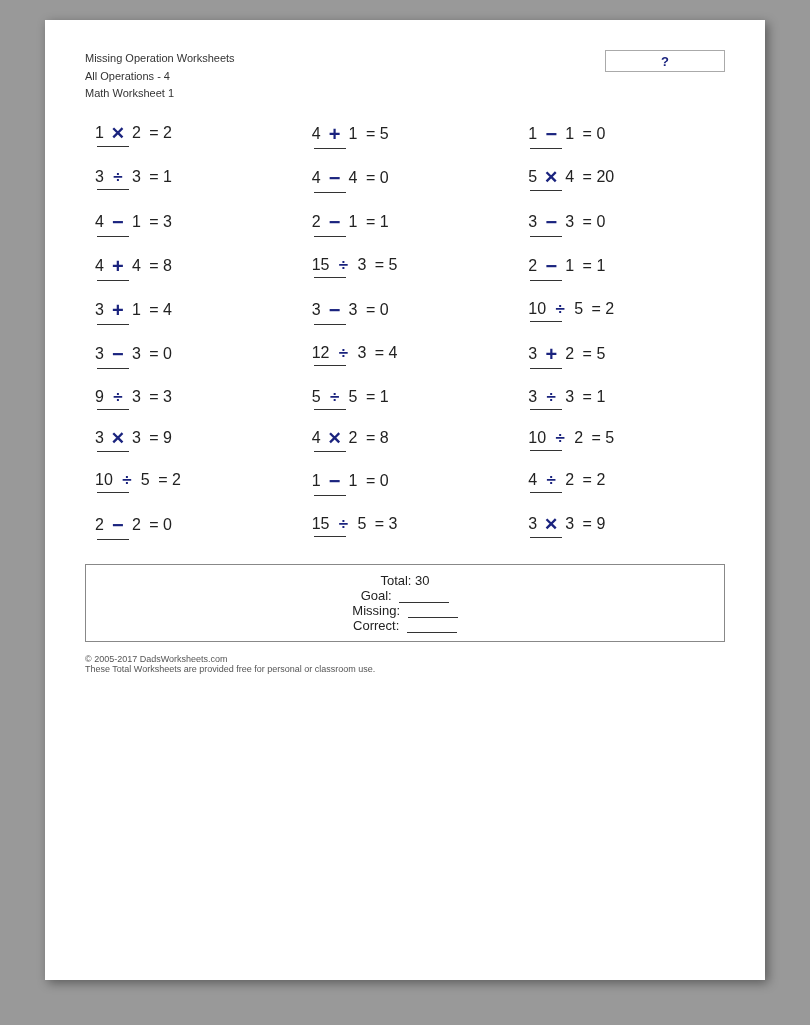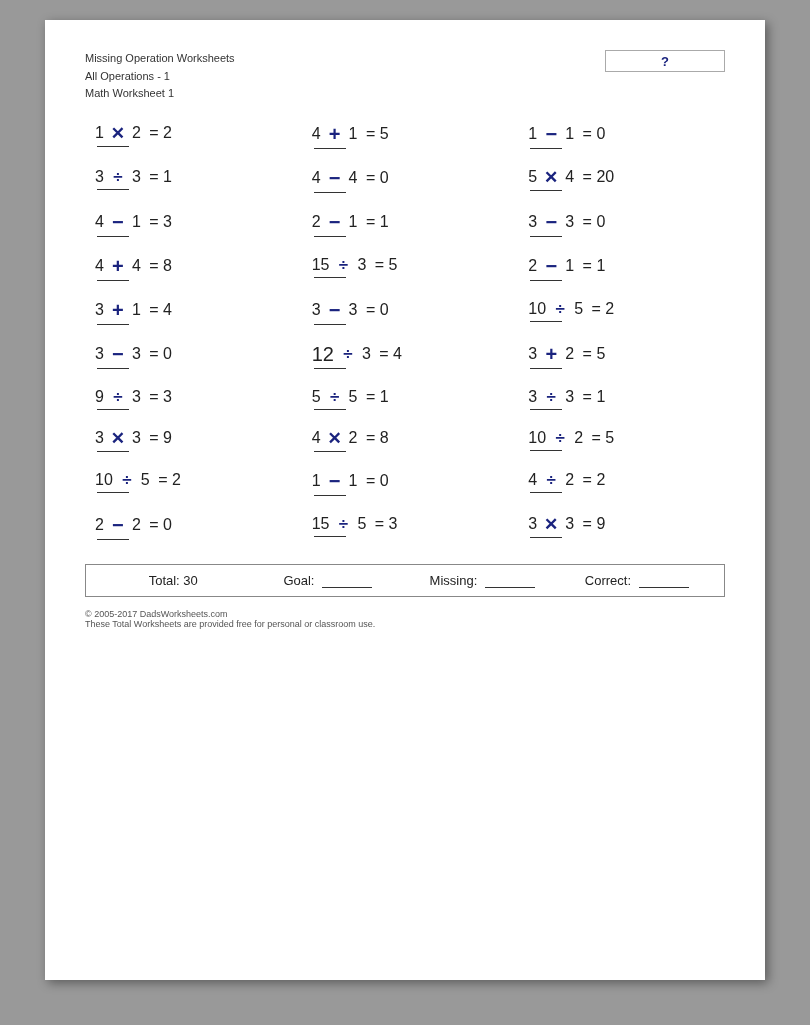--- a/index.html
+++ b/index.html
@@ -80,20 +80,21 @@
       margin-left: 2px;
     }
     .footer-bar {
       border: 1px solid #888;
       display: flex;
       align-items: center;
       padding: 8px 10px;
       font-size: 13px;
       color: #222;
       gap: 0;
+      flex-direction: column;
     }
     .footer-cell {
       flex: 1;
       text-align: center;
     }
     .footer-underline {
       display: inline-block;
       border-bottom: 1px solid #333;
       width: 50px;
       margin-left: 4px;
@@ -122,21 +123,21 @@
     }
   </style>
 </head>
 <body>
 
 <div class="page">
 
   <div class="header">
     <div class="header-left">
       <div>Missing Operation Worksheets</div>
-      <div>All Operations - 1</div>
+      <div>All Operations - 4</div>
       <div>Math Worksheet 1</div>
     </div>
     <div class="header-right">
       <span class="question-mark">?</span>
     </div>
   </div>
 
   <div class="problems-grid" id="problems-container">
   <div class="problem">
       <div class="problem-row">
@@ -309,21 +310,21 @@
         <span class="op-symbol">
             <span style="color:#1a237e;font-weight:bold;font-size:20px;">−</span>
           </span>
         <span style="font-size:16px;color:#222;">3</span>
         <span style="font-size:16px;color:#222;">&nbsp;= 0</span>
       </div>
       <div class="answer-line"></div>
     </div>
       <div class="problem">
       <div class="problem-row">
-        <span style="font-size:20px;color:#222;">12</span>
+        <span style="font-size:16px;color:#222;">12</span>
         <span class="op-symbol">
             <span style="color:#1a237e;font-weight:bold;font-size:17px;">÷</span>
           </span>
         <span style="font-size:16px;color:#222;">3</span>
         <span style="font-size:16px;color:#222;">&nbsp;= 4</span>
       </div>
       <div class="answer-line"></div>
     </div>
       <div class="problem">
       <div class="problem-row">

